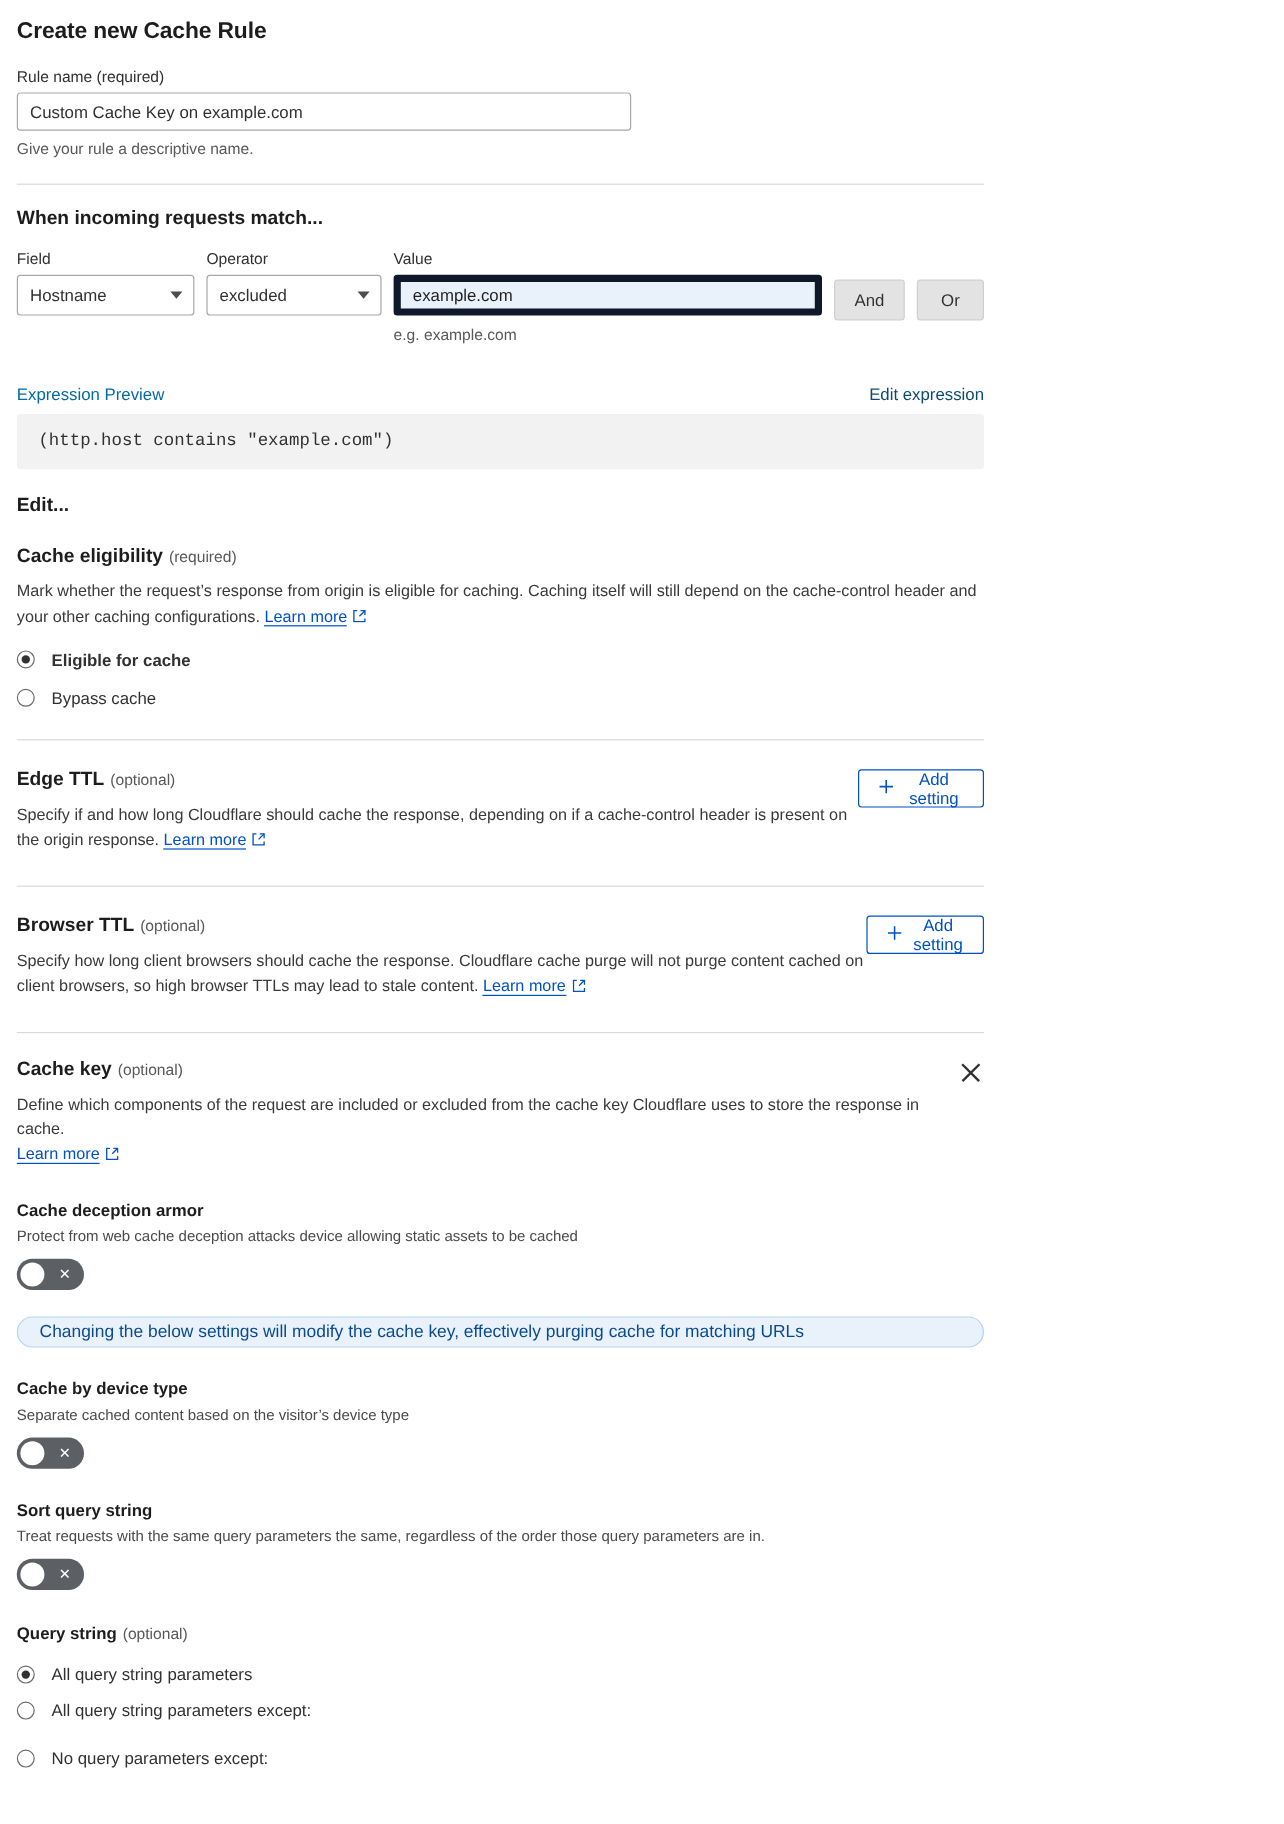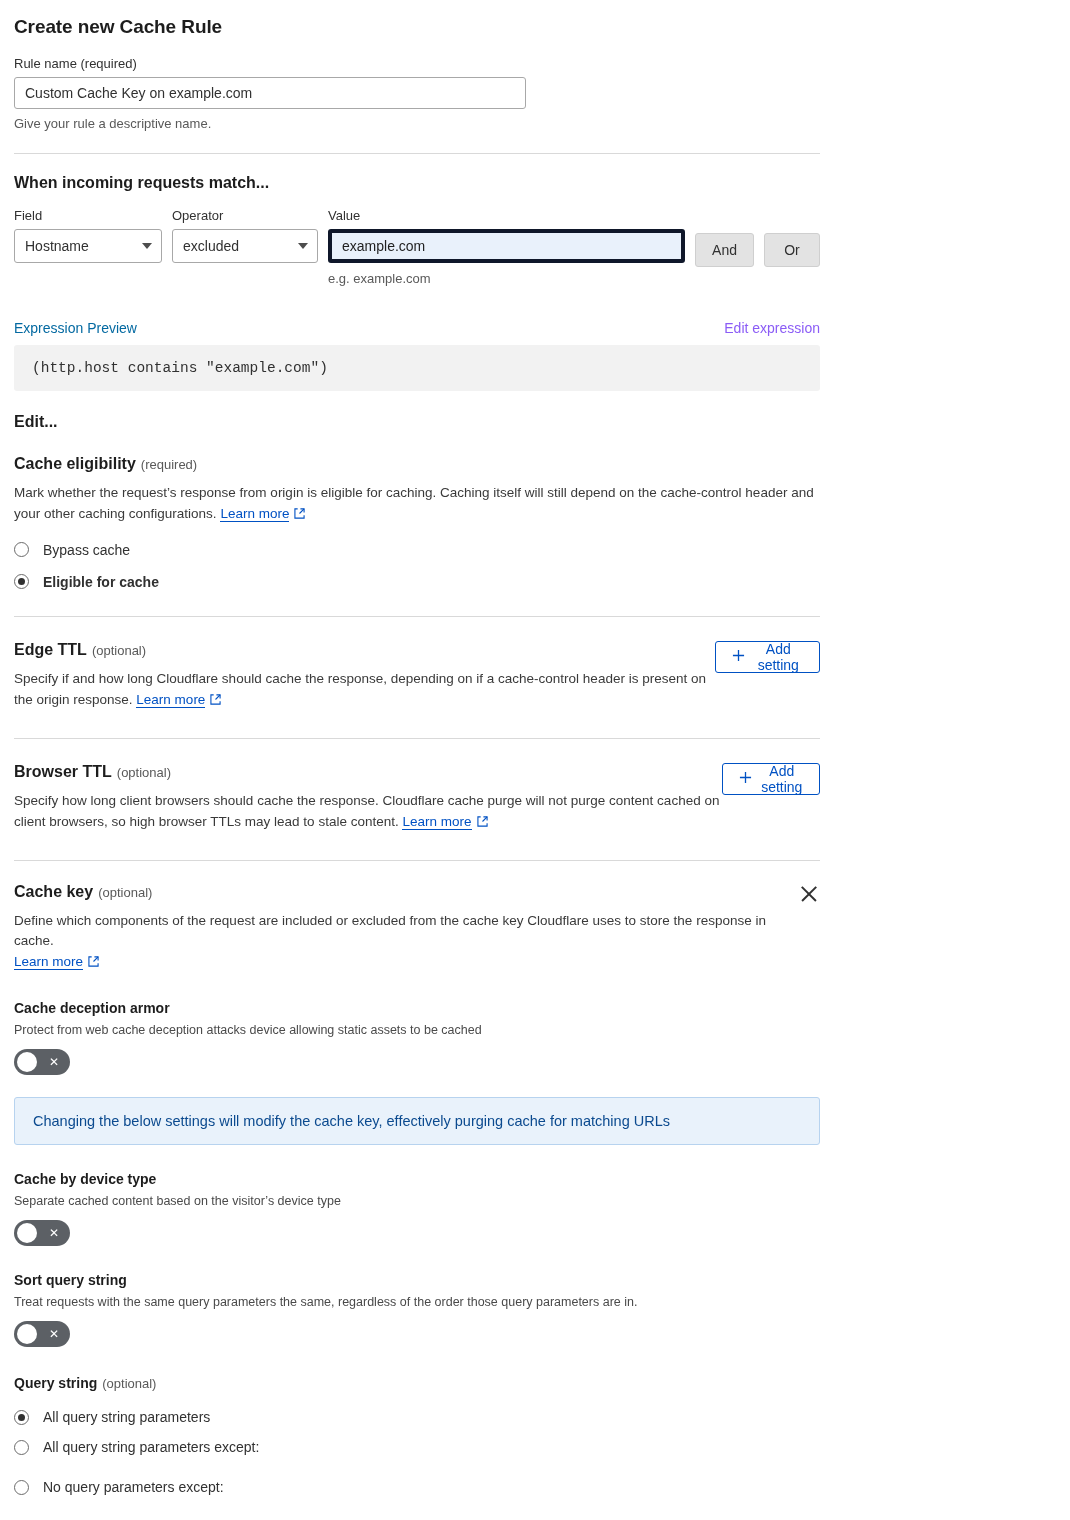--- a/index.html
+++ b/index.html
@@ -83,21 +83,21 @@
     position: absolute;
     right: 9px;
     width: 0; height: 0;
     border-left: 5px solid transparent;
     border-right: 5px solid transparent;
     border-top: 6px solid #4d4d4d;
   }
   .value-input {
     width: 100%;
     height: 34px;
-    border: 4px solid #0f172a;
+    border: 6px solid #0f172a;
     background: #e9f1fb;
     border-radius: 3px;
     padding: 0 10px;
     font-size: 14px;
     color: #1f1f1f;
     font-family: "Liberation Sans", sans-serif;
     outline: none;
   }
   .btn-gray {
     height: 34px;
@@ -117,21 +117,21 @@
     margin-top: 8px;
   }
   .expr-head {
     display: flex;
     justify-content: space-between;
     align-items: baseline;
     margin-top: 34px;
   }
   .expr-label { font-size: 14px; color: #0369a1; }
   .link {
-    color: #8b5cf6;
+    color: #0c4a6e;
     text-decoration: none;
     font-size: 14px;
   }
   .expr-box {
     margin-top: 9px;
     background: #f2f2f2;
     border-radius: 3px;
     padding: 15px 18px;
     font-family: "Liberation Mono", monospace;
     font-size: 14.5px;
@@ -261,22 +261,22 @@
     right: 11px; top: 50%;
     transform: translateY(-50%);
     color: #fff;
     font-size: 12px;
     line-height: 1;
   }
   .notice {
     margin-top: 22px;
     background: #e9f2fb;
     border: 1px solid #b7d3ef;
-    border-radius: 3px;
-    padding: 15px 18px;
+    border-radius: 14px;
+    padding: 4px 18px;
     color: #0b4a8f;
     font-size: 14.5px;
   }
   .param-select {
     margin-top: 10px;
     margin-left: 31px;
     width: 402px;
     height: 32px;
     border: 1px solid #c3c3c3;
     border-radius: 3px;
@@ -365,26 +365,26 @@
       <a class="inline-link" href="#">Learn more</a><span class="ext">
         <svg width="11" height="11" viewBox="0 0 12 12">
             <path d="M4 1H1v10h10V8" fill="none" stroke="#0051c3" stroke-width="1.2"></path>
             <path d="M7 1h4v4" fill="none" stroke="#0051c3" stroke-width="1.2"></path>
             <path d="M11 1 6 6" fill="none" stroke="#0051c3" stroke-width="1.2"></path>
           </svg>
       </span>
     </div>
 
     <div class="radio-row">
+      <span class="radio checked"></span>
+      <span class="radio-label bold">Eligible for cache</span>
+    </div>
+    <div class="radio-row">
       <span class="radio"></span>
       <span class="radio-label">Bypass cache</span>
-    </div>
-    <div class="radio-row">
-      <span class="radio checked"></span>
-      <span class="radio-label bold">Eligible for cache</span>
     </div>
   </div>
 
   <hr class="section-rule">
 
   <div>
     <div class="block-head-row" style="margin-top:24px;">
       <div style="max-width:860px;">
         <div>
           <span class="sub-head">Edge TTL</span><span class="optional">(optional)</span>

